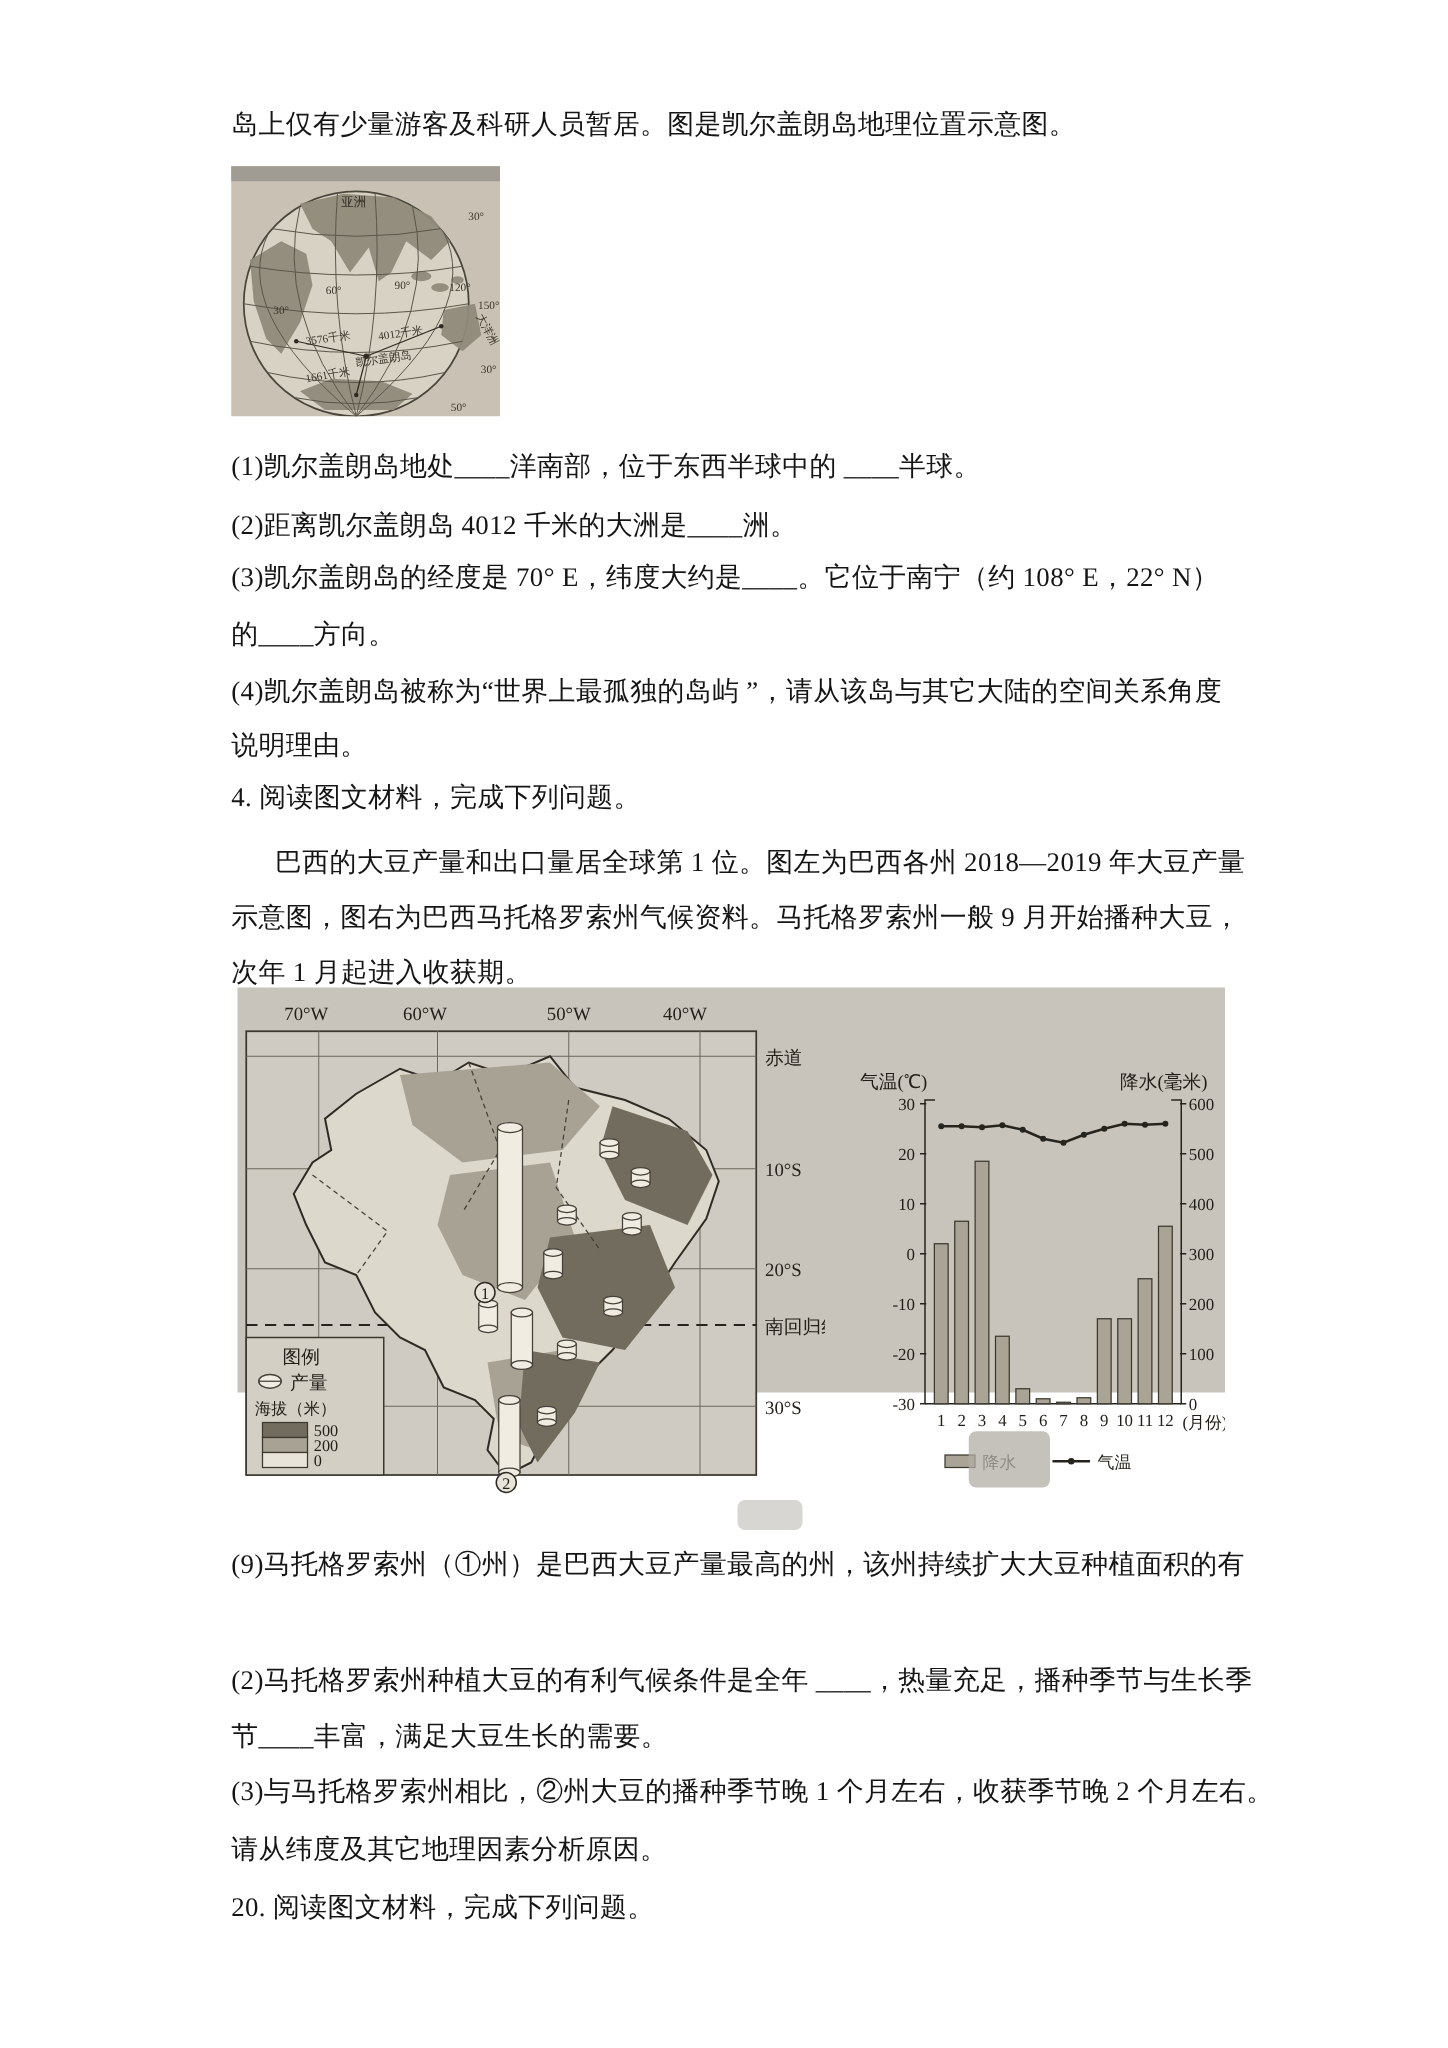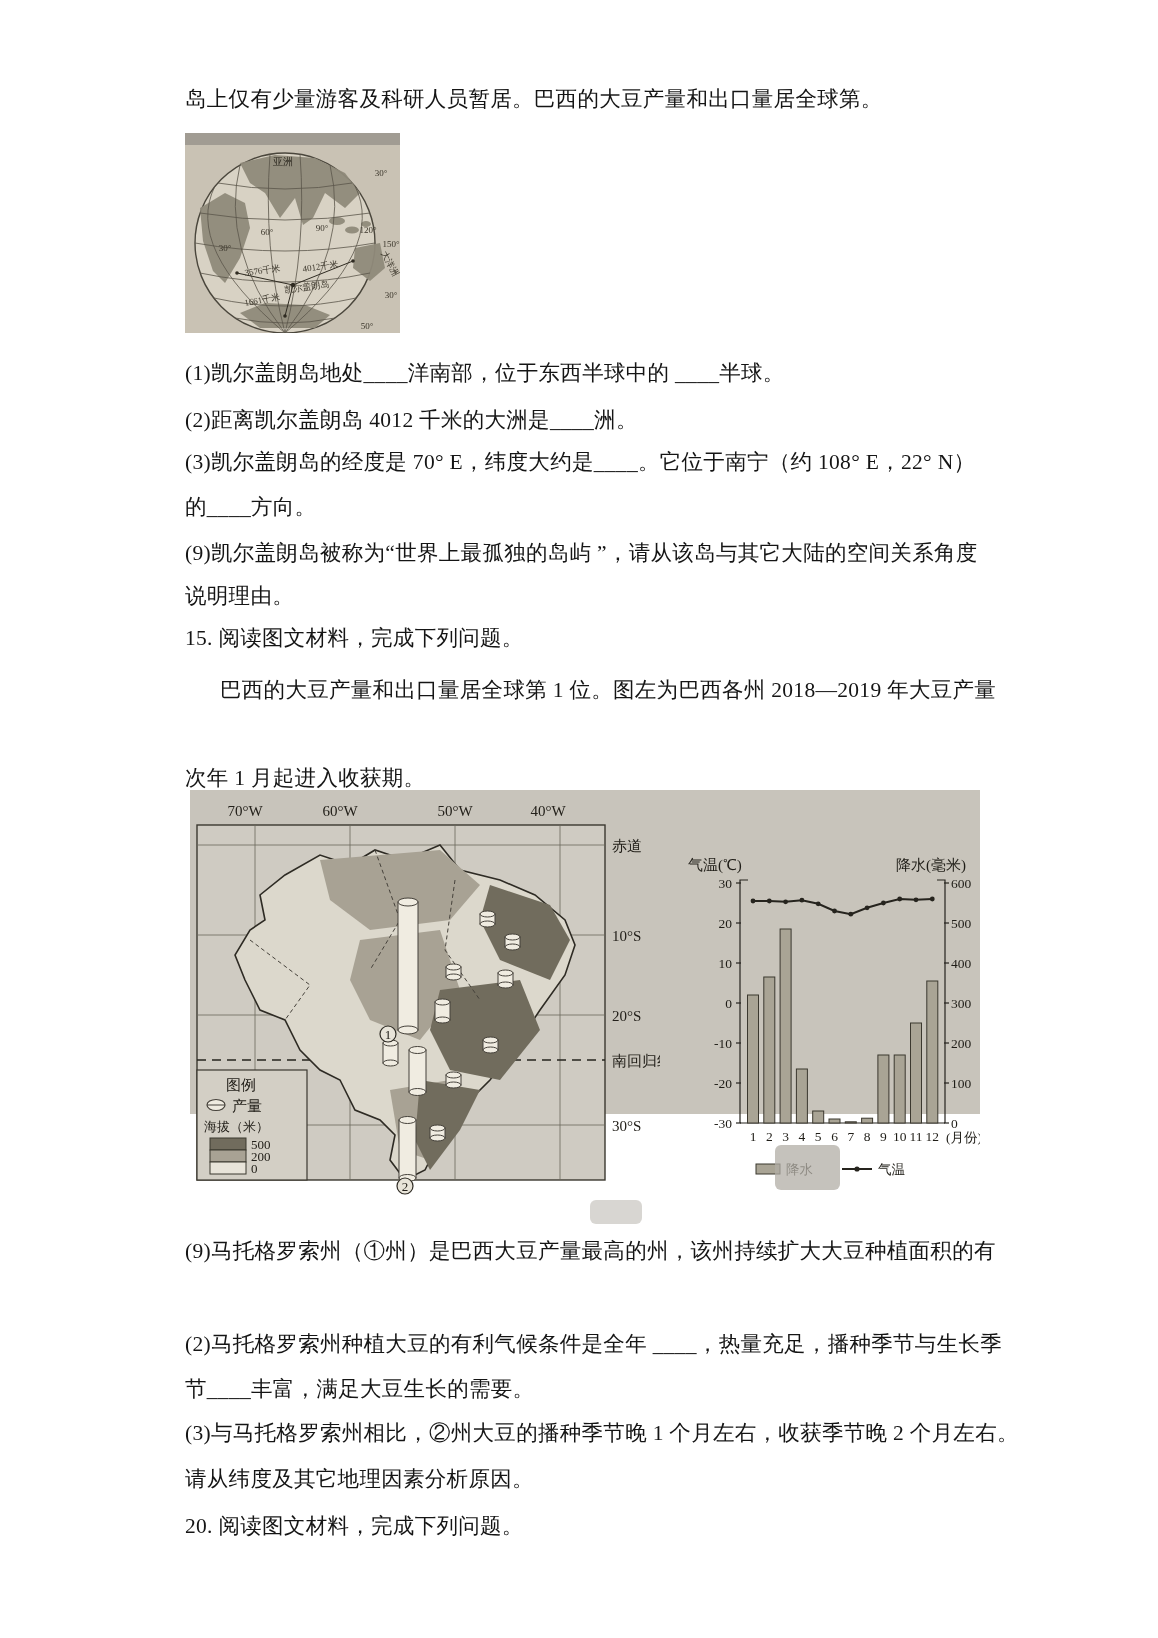--- a/index.html
+++ b/index.html
@@ -32,21 +32,21 @@
   .leg-box{fill:#d3cfc5;stroke:#3b382f;stroke-width:1.2;}
   .grat{stroke:#5b564a;stroke-width:.8;fill:none;}
   .land{fill:#8f8a7a;opacity:.95;}
   .dist{stroke:#2f2b22;stroke-width:1;}
 </style>
 </head>
 <body>
 
 <div class="page">
 
-  <div class="txt" style="top:84px">岛上仅有少量游客及科研人员暂居。巴西的大豆产量和出口量居全球第。</div>
+  <div class="txt" style="top:84px">岛上仅有少量游客及科研人员暂居。图是凯尔盖朗岛地理位置示意图。</div>
 
   <div class="fig globe-fig">
     <div class="scan-strip"></div>
     <svg width="215" height="200" viewBox="0 0 215 200">
       <circle cx="100" cy="110" r="90" fill="#d8d2c4" stroke="#4a463c" stroke-width="1.4"></circle>
 
       <g>
         <polygon class="land" points="15,75 40,60 60,70 65,95 55,125 40,150 28,138 18,108"></polygon>
         <polygon class="land" points="55,30 90,22 130,25 160,40 175,60 160,75 140,60 128,85 118,92 110,65 95,85 80,60 65,50"></polygon>
         <ellipse class="land" cx="152" cy="88" rx="8" ry="4"></ellipse>
@@ -98,25 +98,26 @@
       <text class="g-num" x="118" y="139" transform="rotate(-8 118 139)">4012千米</text>
       <text class="g-num" x="60" y="173" transform="rotate(-10 60 173)">1661千米</text>
       <text class="g-num" x="100" y="160" transform="rotate(-8 100 160)">凯尔盖朗岛</text>
     </svg>
   </div>
 
   <div class="txt" style="top:358px">(1)凯尔盖朗岛地处____洋南部，位于东西半球中的 ____半球。</div>
   <div class="txt" style="top:405px">(2)距离凯尔盖朗岛 4012 千米的大洲是____洲。</div>
   <div class="txt" style="top:447px">(3)凯尔盖朗岛的经度是 70° E，纬度大约是____。它位于南宁（约 108° E，22° N）</div>
   <div class="txt" style="top:492px">的____方向。</div>
-  <div class="txt" style="top:538px">(9)凯尔盖朗岛被称为“世界上最孤独的岛屿 ”，请从该岛与其它大陆的空间关系角度</div>
+  <div class="txt" style="top:538px">(4)凯尔盖朗岛被称为“世界上最孤独的岛屿 ”，请从该岛与其它大陆的空间关系角度</div>
   <div class="txt" style="top:581px">说明理由。</div>
 
-  <div class="txt" style="top:623px">15. 阅读图文材料，完成下列问题。</div>
+  <div class="txt" style="top:623px">4. 阅读图文材料，完成下列问题。</div>
   <div class="txt indent" style="top:675px">巴西的大豆产量和出口量居全球第 1 位。图左为巴西各州 2018—2019 年大豆产量</div>
+  <div class="txt" style="top:719px">示意图，图右为巴西马托格罗索州气候资料。马托格罗索州一般  9 月开始播种大豆，</div>
   <div class="txt" style="top:763px">次年 1 月起进入收获期。</div>
 
   <div class="fig bra-fig">
 
     <svg width="470" height="410" viewBox="0 0 470 410" style="left:0;top:0;">
 
       <rect x="7" y="35" width="408" height="355" fill="#cfcbc2" stroke="#3b382f" stroke-width="1.4"></rect>
       <g>
         <line class="grid" x1="65" y1="35" x2="65" y2="390"></line>
         <line class="grid" x1="160" y1="35" x2="160" y2="390"></line>

